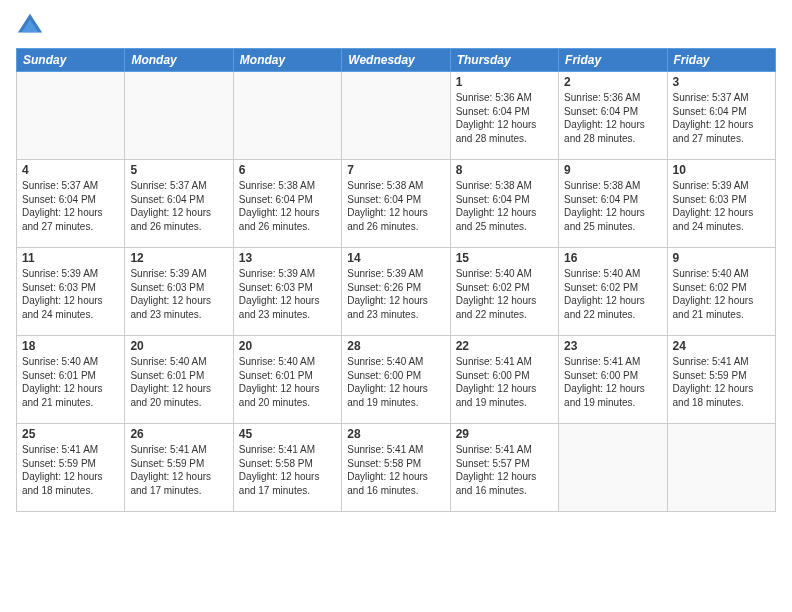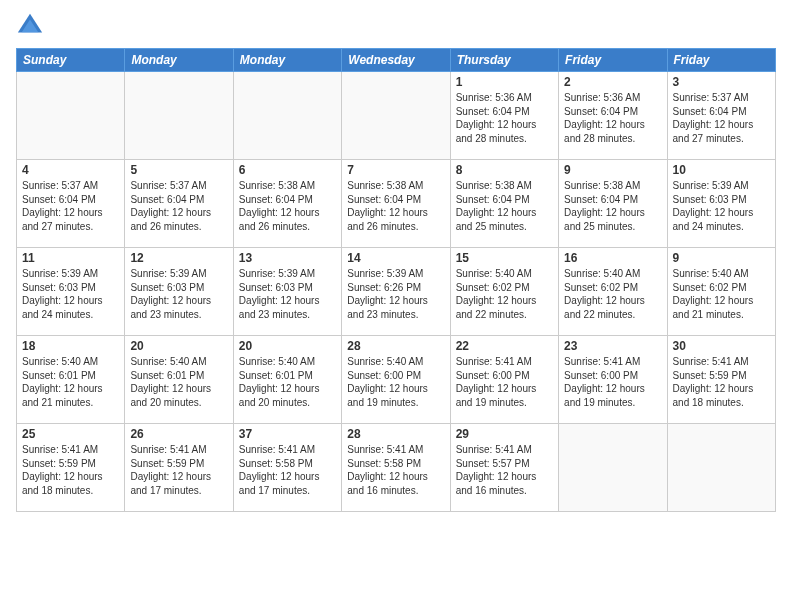--- a/index.html
+++ b/index.html
@@ -297,21 +297,21 @@
 and 19 minutes.</div>
           </td>
           <td>
             <div class="day-num">23</div>
             <div class="day-info">Sunrise: 5:41 AM
 Sunset: 6:00 PM
 Daylight: 12 hours
 and 19 minutes.</div>
           </td>
           <td>
-            <div class="day-num">30</div>
+            <div class="day-num">24</div>
             <div class="day-info">Sunrise: 5:41 AM
 Sunset: 5:59 PM
 Daylight: 12 hours
 and 18 minutes.</div>
           </td>
         </tr>
         <tr>
           <td>
             <div class="day-num">25</div>
             <div class="day-info">Sunrise: 5:41 AM
@@ -320,21 +320,21 @@
 and 18 minutes.</div>
           </td>
           <td>
             <div class="day-num">26</div>
             <div class="day-info">Sunrise: 5:41 AM
 Sunset: 5:59 PM
 Daylight: 12 hours
 and 17 minutes.</div>
           </td>
           <td>
-            <div class="day-num">37</div>
+            <div class="day-num">45</div>
             <div class="day-info">Sunrise: 5:41 AM
 Sunset: 5:58 PM
 Daylight: 12 hours
 and 17 minutes.</div>
           </td>
           <td>
             <div class="day-num">28</div>
             <div class="day-info">Sunrise: 5:41 AM
 Sunset: 5:58 PM
 Daylight: 12 hours

